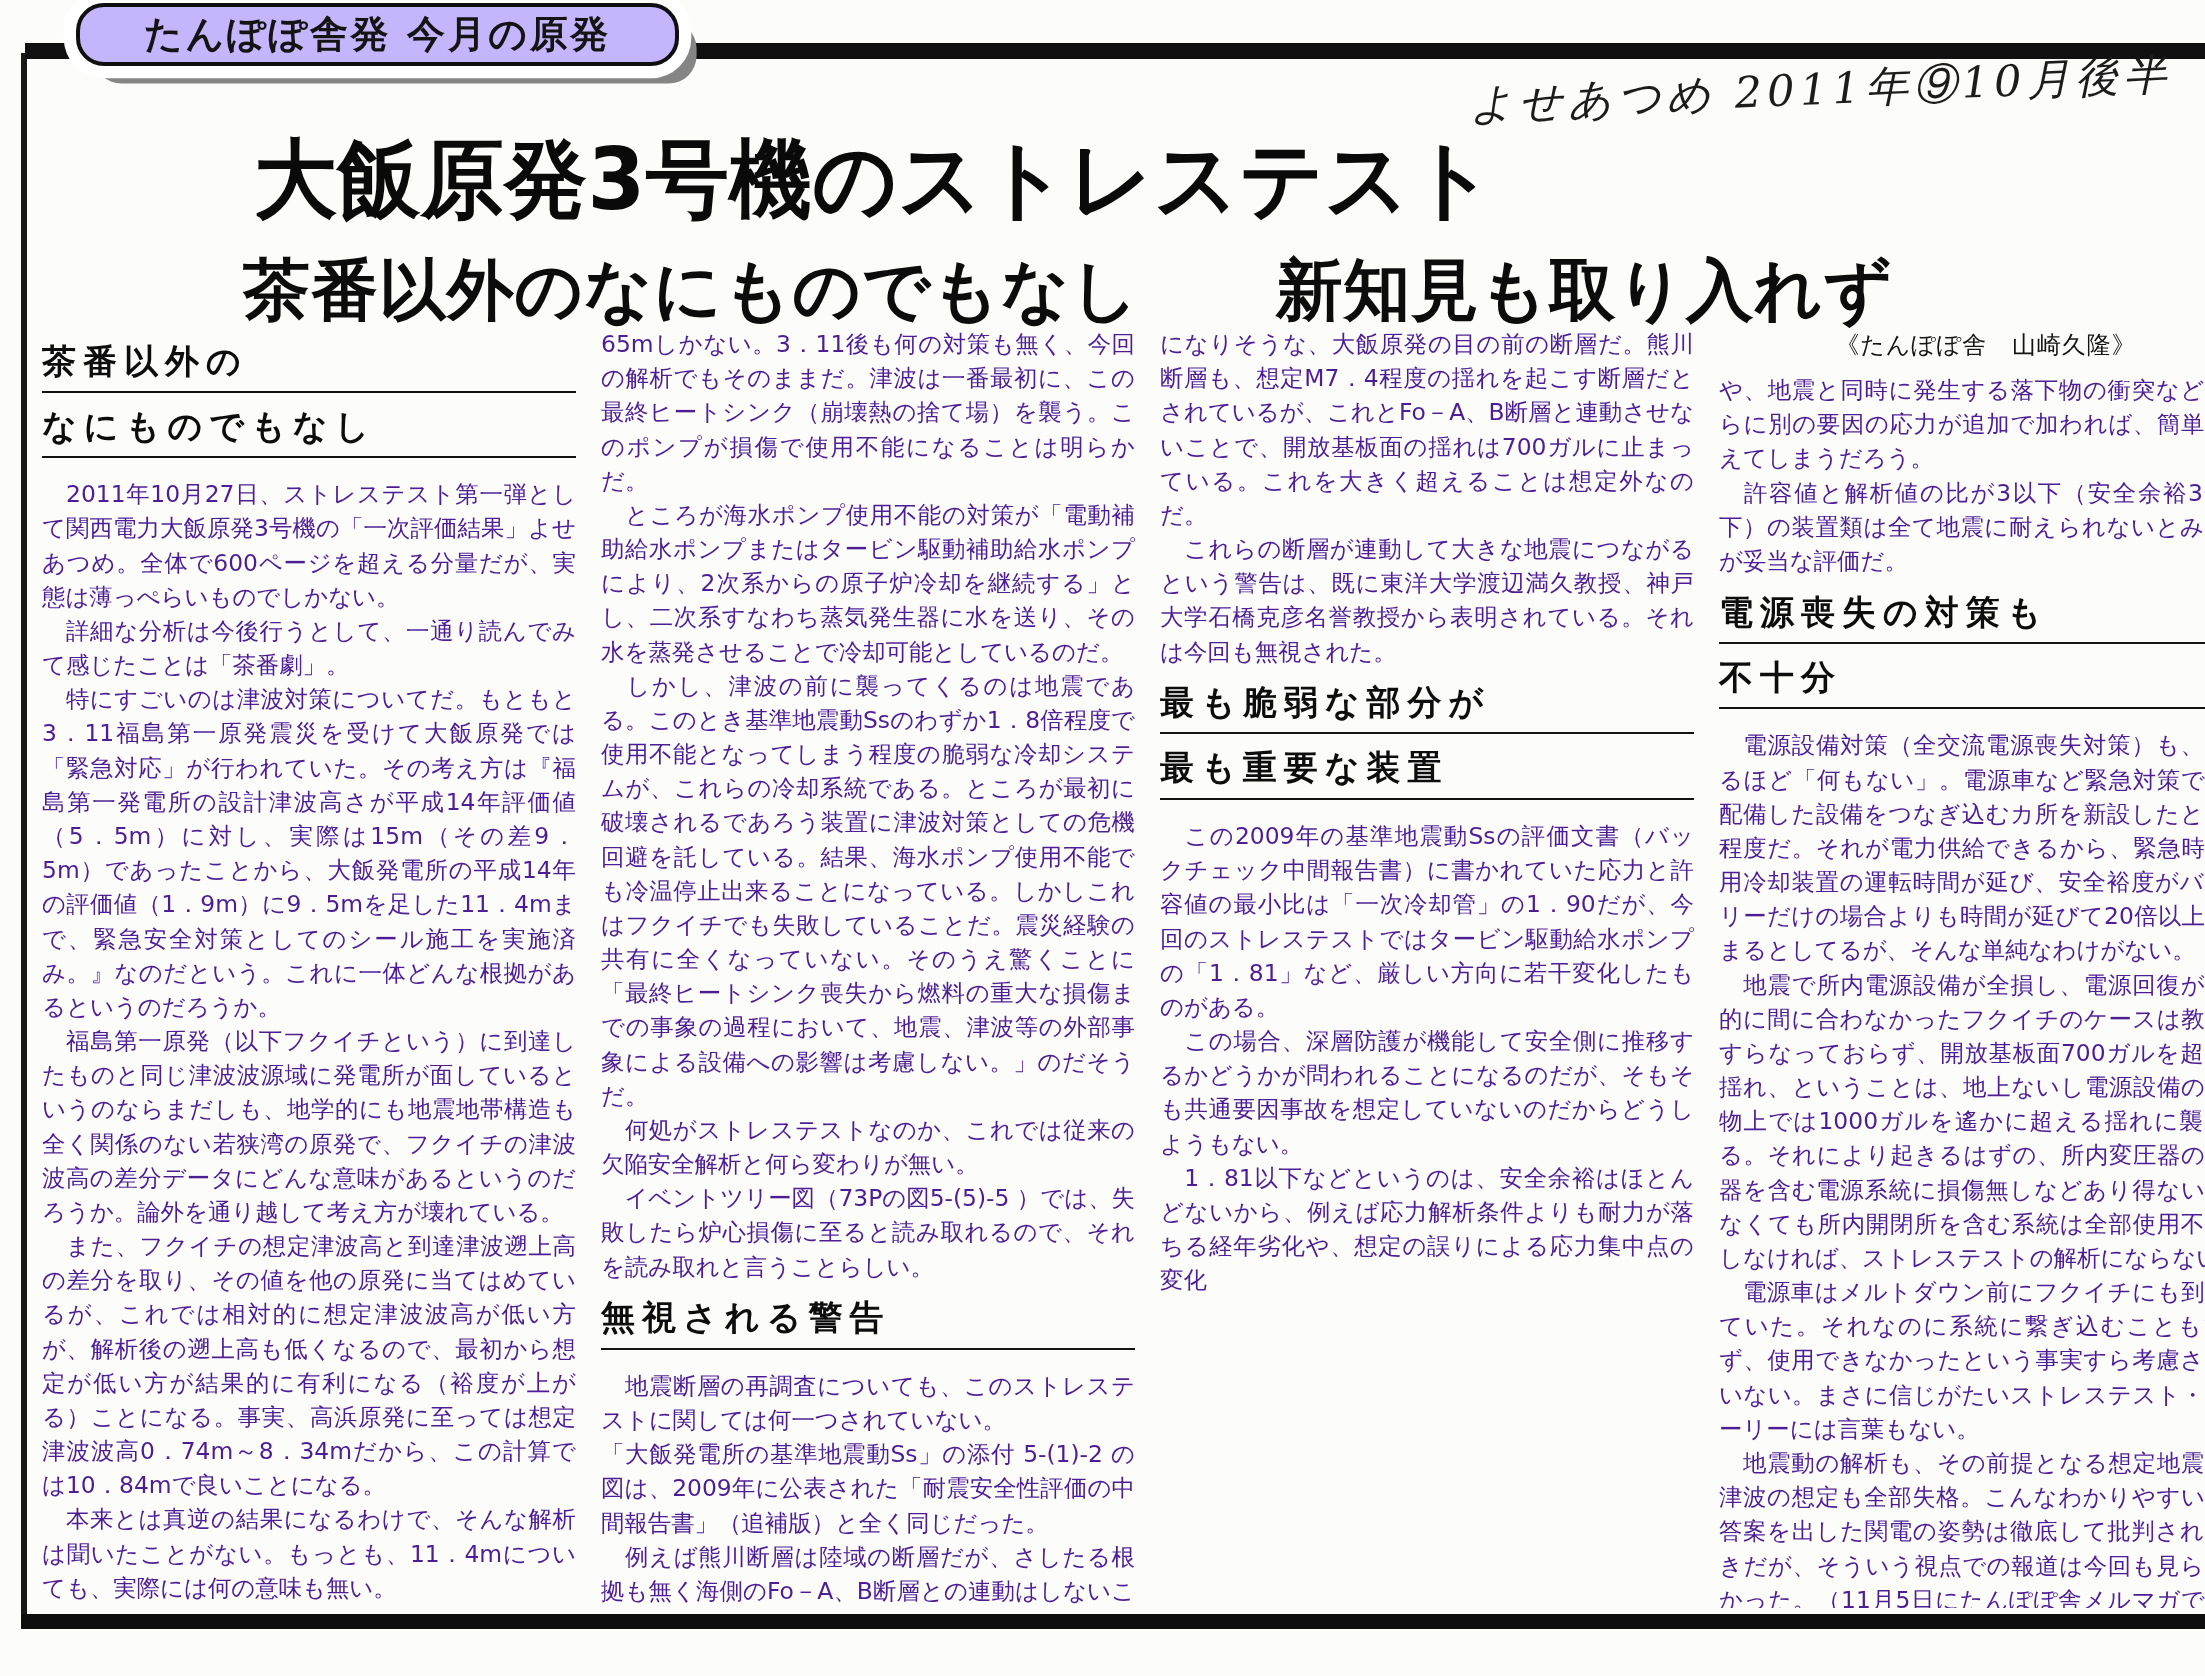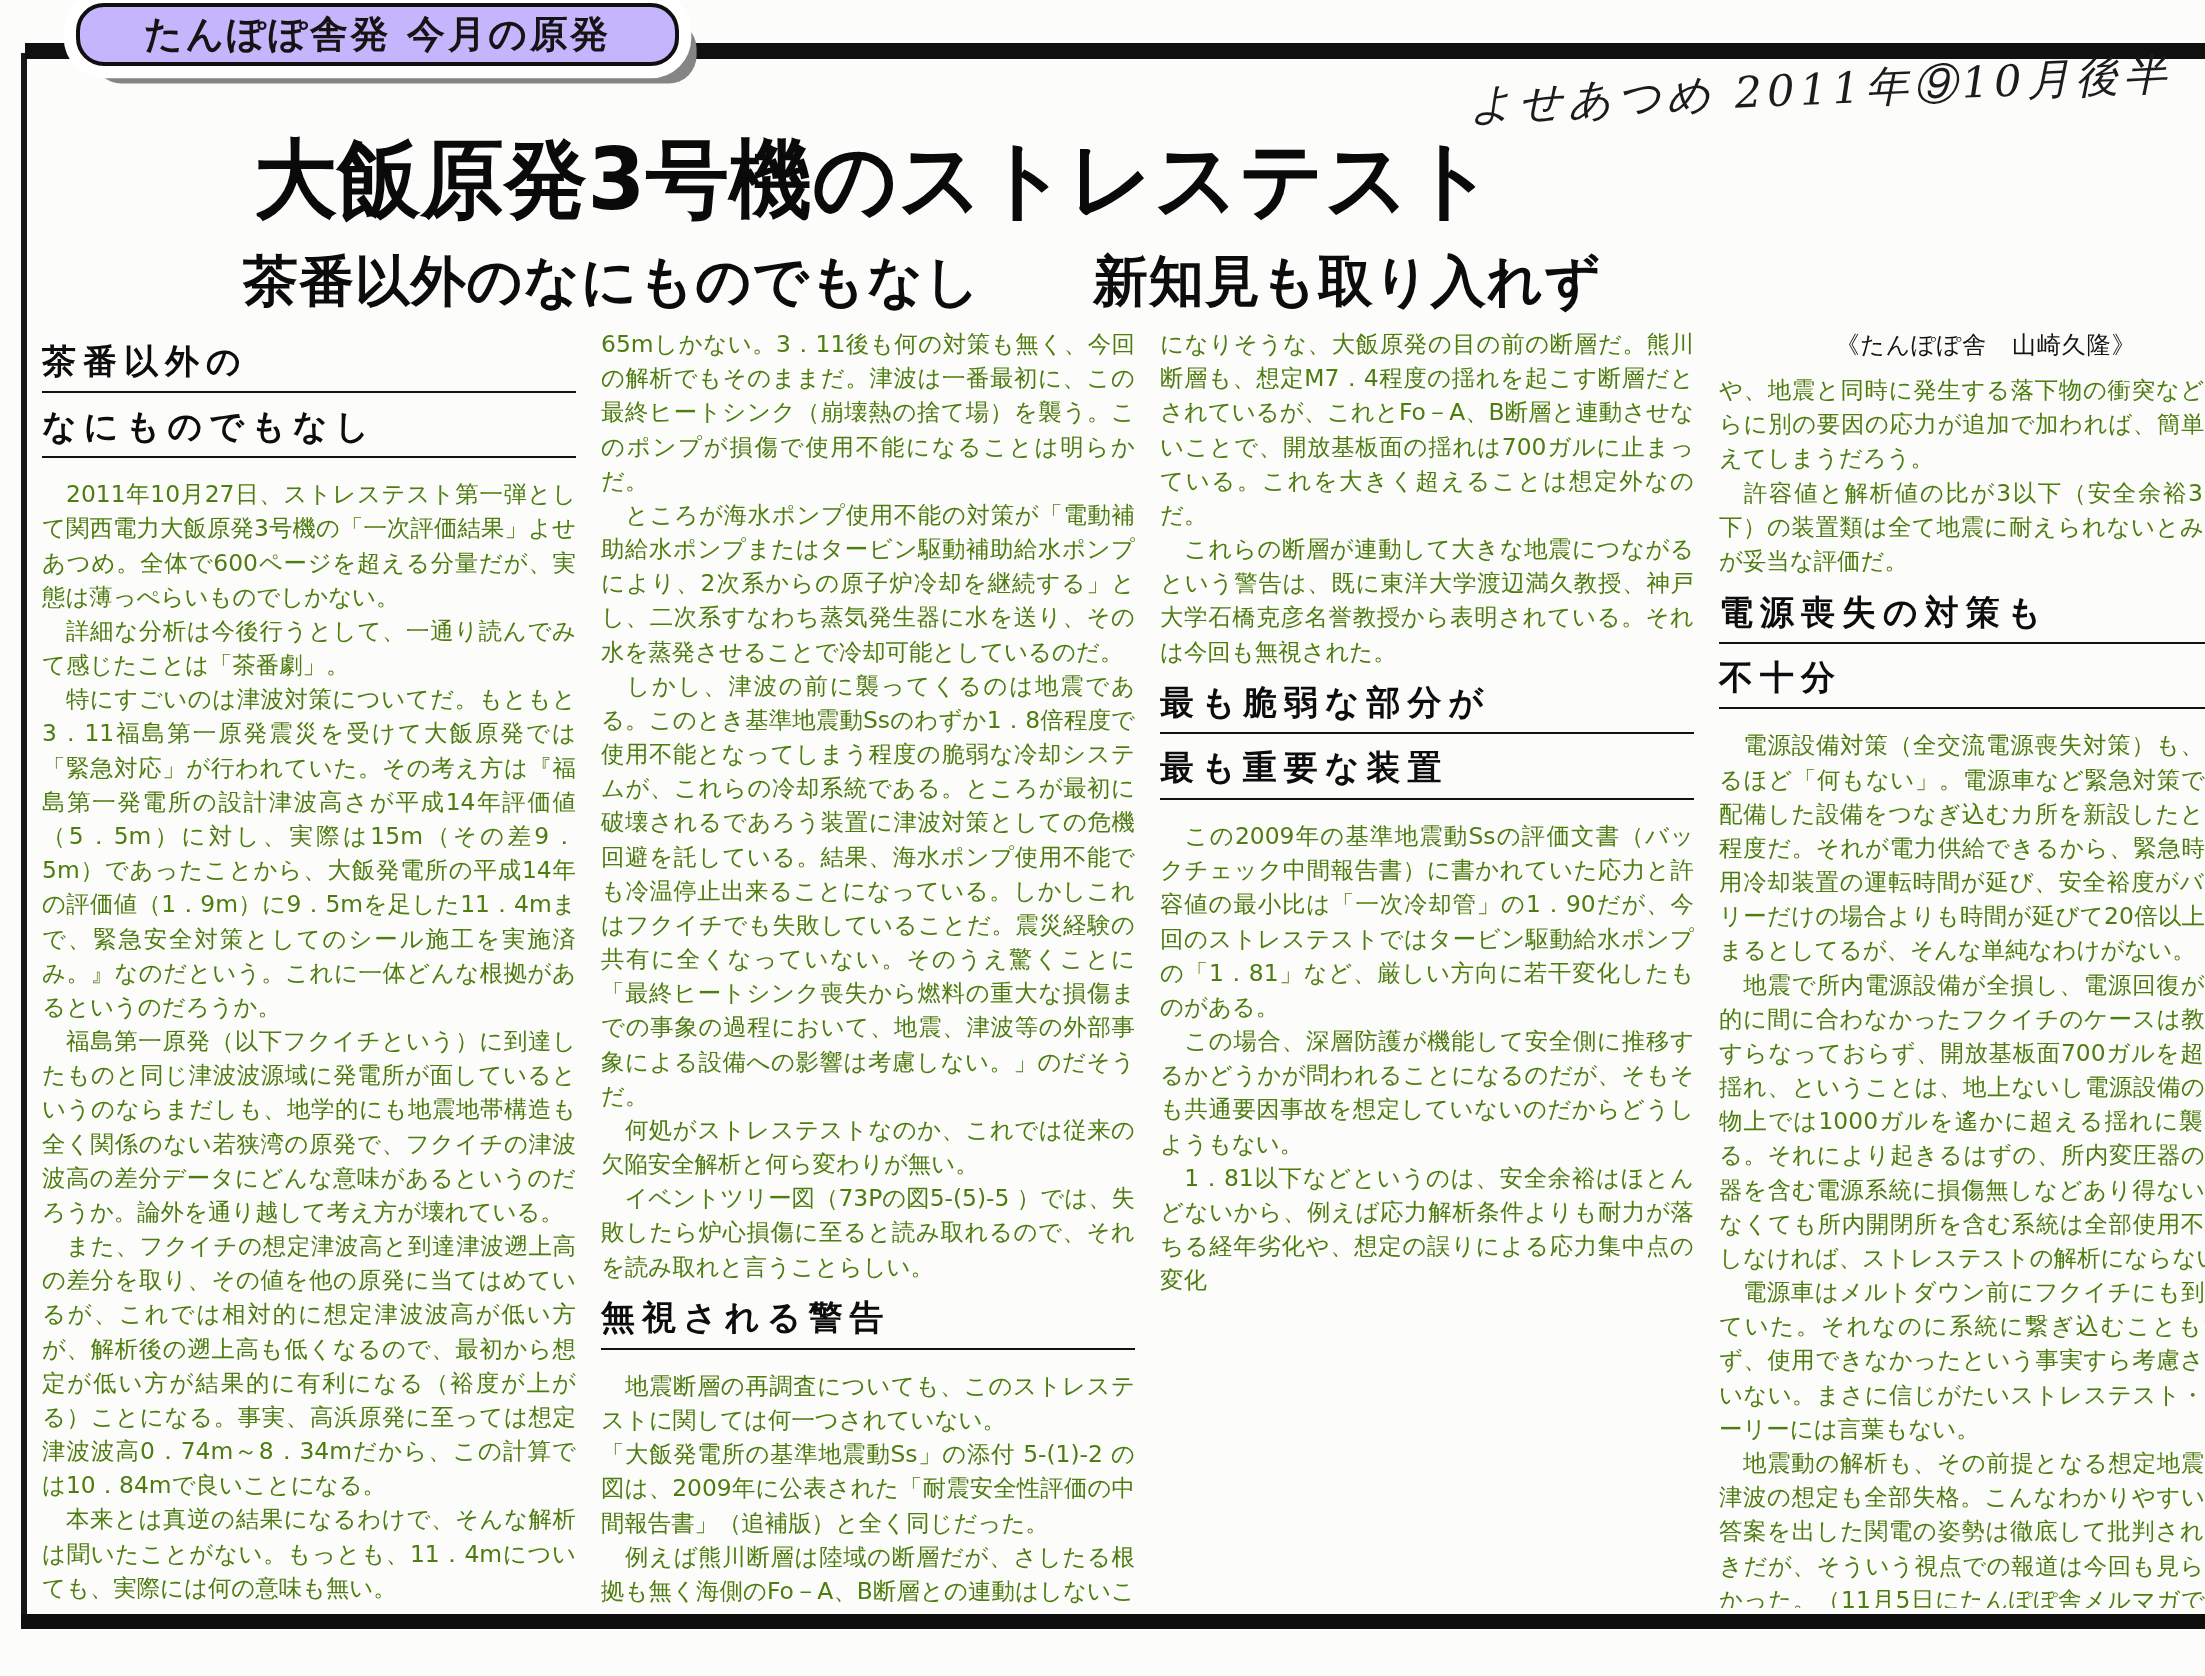--- a/index.html
+++ b/index.html
@@ -29,32 +29,32 @@
   }
   
   .main-title{
     position:absolute;left:254px;top:123px;
     font-size:83px;font-weight:900;letter-spacing:0.4px;color:#0a0a0a;
     white-space:nowrap;transform:scaleY(1.04);transform-origin:left top;
   }
   .sub-title{
     position:absolute;left:243px;top:245px;
     font-family:"DejaVu Serif","Liberation Serif",serif;
-    font-size:55px;font-weight:700;letter-spacing:0.9px;color:#0c0c0c;white-space:nowrap;
+    font-size:67px;font-weight:700;letter-spacing:0.9px;color:#0c0c0c;white-space:nowrap;
   }
   
   .columns{
     position:absolute;left:42px;top:327px;width:2211px;height:1281px;
     display:grid;grid-template-columns:repeat(4,1fr);column-gap:25px;
     overflow:hidden;z-index:2;
   }
   .column{min-width:0;}
   .para{
     margin:0;font-size:23.4px;line-height:1.46;text-align:justify;
-    color:#4d7c0f;letter-spacing:0px;
+    color:#4c1d95;letter-spacing:0px;
   }
   .col-heading{margin:11.5px 0 19.4px;}
   .col-heading-line{
     font-size:34px;font-weight:700;letter-spacing:7px;white-space:nowrap;
     border-bottom:2.6px solid #131313;padding-bottom:6.2px;margin-bottom:11px;
     color:#0d0d0d;
   }
   .byline{
     font-size:24px;text-align:center;letter-spacing:0.9px;margin:1.8px 0 12.3px;white-space:nowrap;
   }

